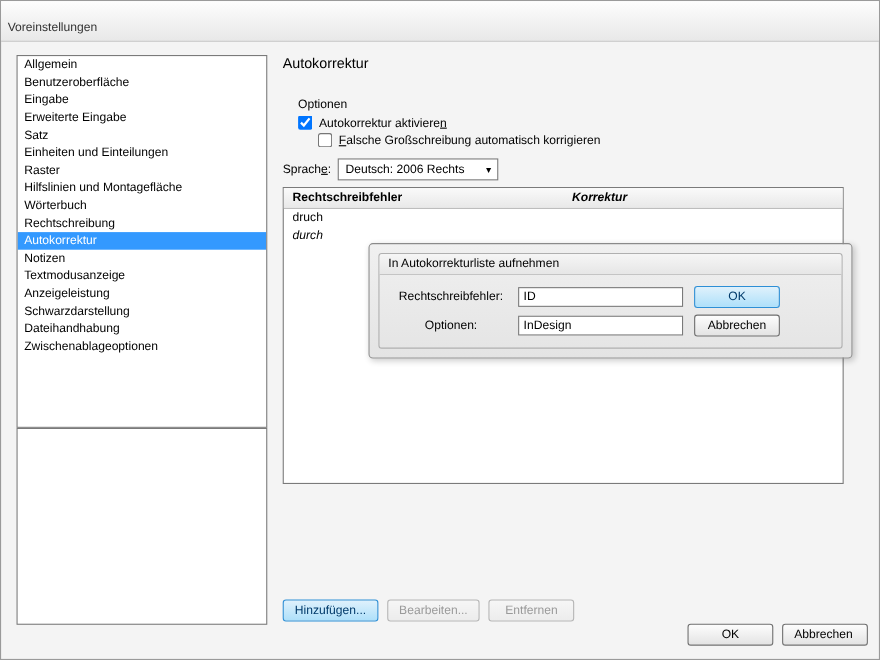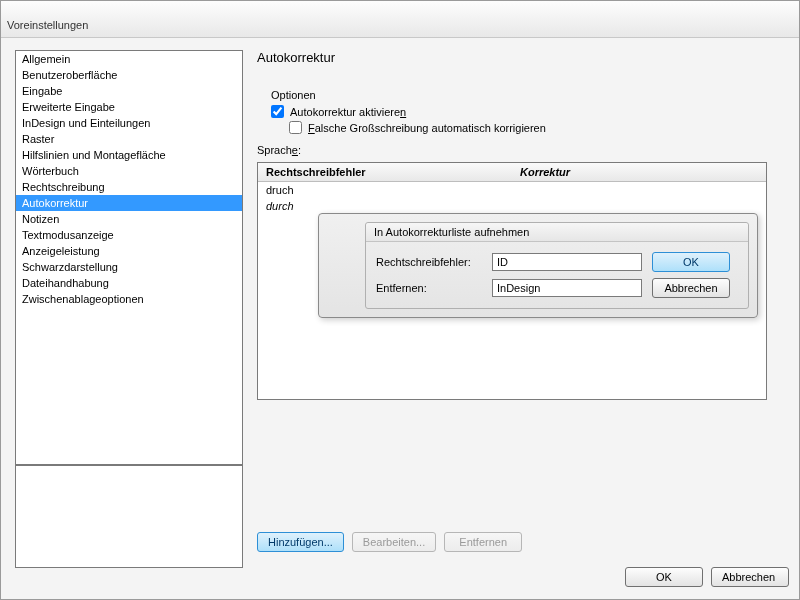--- a/index.html
+++ b/index.html
@@ -2,71 +2,72 @@
 <html><head>
 <meta charset="utf-8">
 <style>
   * { box-sizing: border-box; font-family: "Segoe UI", Tahoma, sans-serif; font-size: 11px; }
   html, body { margin: 0; padding: 0; width: 800px; height: 600px; overflow: hidden; background: #fff; }
   .app-bg { position: absolute; top: 0; left: 0; width: 800px; height: 28px; background: linear-gradient(#c9d7e4,#b8c8d8); filter: blur(1px); opacity: .6; }
   .dialog { position: absolute; left: 0; top: 0; width: 800px; height: 600px; background: #f4f4f4; border: 1px solid #9a9a9a; }
   .titlebar { height: 18px; background: linear-gradient(#fdfdfd,#e8e8e8); border-bottom: 1px solid #c8c8c8; padding: 18px 6px; color: #333; }
   .content { display: flex; padding: 12px 10px 0 14px; gap: 14px; height: 530px; }
   .sidebar { width: 228px; display: flex; flex-direction: column; }
-  .catlist { border: 1px solid #7a7a7a; background: #fff; height: 415px; overflow: hidden; }
+  .catlist { border: 1px solid #7a7a7a; background: #fff; height: 339px; overflow: hidden; }
   .catlist div { padding: 2px 6px; color: #000; cursor: default; }
   .catlist .sel { background: #3399ff; color: #fff; }
   .preview { border: 1px solid #7a7a7a; background: #fff; flex: 1; margin-top: 0; height: 160px; }
   .main { flex: 1; position: relative; }
   .h1 { font-size: 13px; margin: 0 0 10px; }
   .grp { margin-bottom: 10px; }
   .grp-title { margin-bottom: 4px; margin-top: 24px; }
   .row { display: flex; align-items: center; gap: 6px; margin: 3px 0; }
   .indent { padding-left: 14px; }
   .indent2 { padding-left: 32px; }
   input[type=checkbox] { width: 13px; height: 13px; margin: 0; }
   .u { text-decoration: underline; }
   .dropdown { display: inline-flex; align-items: center; border: 1px solid #7a7a7a; background: #fff; height: 20px; padding: 0 4px 0 6px; width: 146px; justify-content: space-between; }
   .dropdown .arrow { font-size: 8px; }
-  .table { border: 1px solid #7a7a7a; background: #fff; width: 510px; height: 238px; position: relative; }
+  .table { border: 1px solid #7a7a7a; background: #fff; width: 510px; height: 270px; position: relative; }
   .thead { display: flex; background: linear-gradient(#fafafa,#e8e8e8); border-bottom: 1px solid #bdbdbd; font-weight: bold; }
   .thead div { padding: 3px 8px; }
   .col1 { width: 50%; } .col2 { width: 50%; font-style: italic; }
   .trow { display: flex; flex-direction: column; }
   .trow div { padding: 2px 8px; }
-  .modal { position: absolute; left: 60px; top: 50px; width: 440px; border: 1px solid #8a8a8a; background: linear-gradient(#f0f0f0,#e4e4e4); border-radius: 4px; box-shadow: 2px 2px 6px rgba(0,0,0,.2); padding-left: 38px; }
+  .modal { position: absolute; left: 77px; top: 50px; width: 440px; border: 1px solid #8a8a8a; background: linear-gradient(#f0f0f0,#e4e4e4); border-radius: 4px; box-shadow: 2px 2px 6px rgba(0,0,0,.2); }
   .modal-inner { margin: 8px; border: 1px solid #b0b0b0; border-radius: 3px; padding: 0; }
   .modal-title { background: linear-gradient(#f6f6f6,#e6e6e6); border-bottom: 1px solid #c4c4c4; padding: 3px 8px; border-radius: 3px 3px 0 0; }
   .modal-body { padding: 10px; display: flex; gap: 10px; }
   .fields { display: grid; grid-template-columns: 110px 150px; gap: 6px 6px; align-items: center; }
-  .fields label { text-align: left; }
+  .fields label { text-align: center; }
   .tinput { border: 1px solid #7a7a7a; background: #fff; height: 18px; padding: 1px 4px; }
   .btns { display: flex; flex-direction: column; gap: 6px; }
   .btn { min-width: 78px; height: 20px; border: 1px solid #707070; background: linear-gradient(#fdfdfd,#e3e3e3); border-radius: 3px; text-align: center; line-height: 18px; cursor: default; padding: 0 10px; }
   .btn.blue { border: 1px solid #2d8fd6; background: linear-gradient(#dff1fc,#aee0fa); color: #003a6a; }
   .btn.dis { color: #9a9a9a; border-color: #b6b6b6; background: linear-gradient(#f6f6f6,#ececec); }
   .bottombar { position: absolute; right: 10px; bottom: 12px; display: flex; gap: 8px; }
   .cropbtn { overflow: hidden; width: 58px; text-align: left; padding-left: 10px; }
-  .actionrow { position: absolute; left: 0; bottom: 16px; display: flex; gap: 8px; padding: 6px 0 0; }
+  .actionrow { position: absolute; left: 0; bottom: 3px; display: flex; gap: 8px; padding: 6px 0 0; }
 </style>
 </head>
 <body>
 
 <div class="app-bg"></div>
 <div class="dialog">
   <div class="titlebar">Voreinstellungen</div>
 
   <div class="content">
     <div class="sidebar">
       <div class="catlist" id="catlist">
           <div>Allgemein</div>
           <div>Benutzeroberfläche</div>
           <div>Eingabe</div>
           <div>Erweiterte Eingabe</div>
-          <div>InDesign und Einteilungen</div>
+          <div>Satz</div>
+          <div>Einheiten und Einteilungen</div>
           <div>Raster</div>
           <div>Hilfslinien und Montagefläche</div>
           <div>Wörterbuch</div>
           <div>Rechtschreibung</div>
           <div class="sel">Autokorrektur</div>
           <div>Notizen</div>
           <div>Textmodusanzeige</div>
           <div>Anzeigeleistung</div>
           <div>Schwarzdarstellung</div>
           <div>Dateihandhabung</div>
@@ -85,40 +86,44 @@
           <span><span>Autokorrektur aktiviere</span><span class="u">n</span></span>
         </div>
         <div class="row indent2">
           <input type="checkbox" style="">
           <span><span class="u">F</span><span>alsche Großschreibung automatisch korrigieren</span></span>
         </div>
       </div>
 
       <div class="row" style="margin:8px 0 6px">
         <span><span>Sprach</span><span class="u">e</span><span>:</span></span>
+        <div class="dropdown">
+          <span>Deutsch: 2006 Rechts</span>
+          <span class="arrow">▼</span>
+        </div>
       </div>
 
       <div class="table">
         <div class="thead">
           <div class="col1">Rechtschreibfehler</div>
           <div class="col2">Korrektur</div>
         </div>
         <div class="trow">
           <div class="col1">druch</div>
           <div class="col2">durch</div>
         </div>
 
         <div class="modal">
           <div class="modal-inner">
             <div class="modal-title">In Autokorrekturliste aufnehmen</div>
             <div class="modal-body">
               <div class="fields">
                 <label>Rechtschreibfehler:</label>
                 <input class="tinput" value="ID" style="">
-                <label>Entfernen:</label>
+                <label>Optionen:</label>
                 <input class="tinput" value="InDesign" style="">
               </div>
               <div class="btns">
                 <div class="btn blue">OK</div>
                 <div class="btn">Abbrechen</div>
               </div>
             </div>
           </div>
         </div>
       </div>

